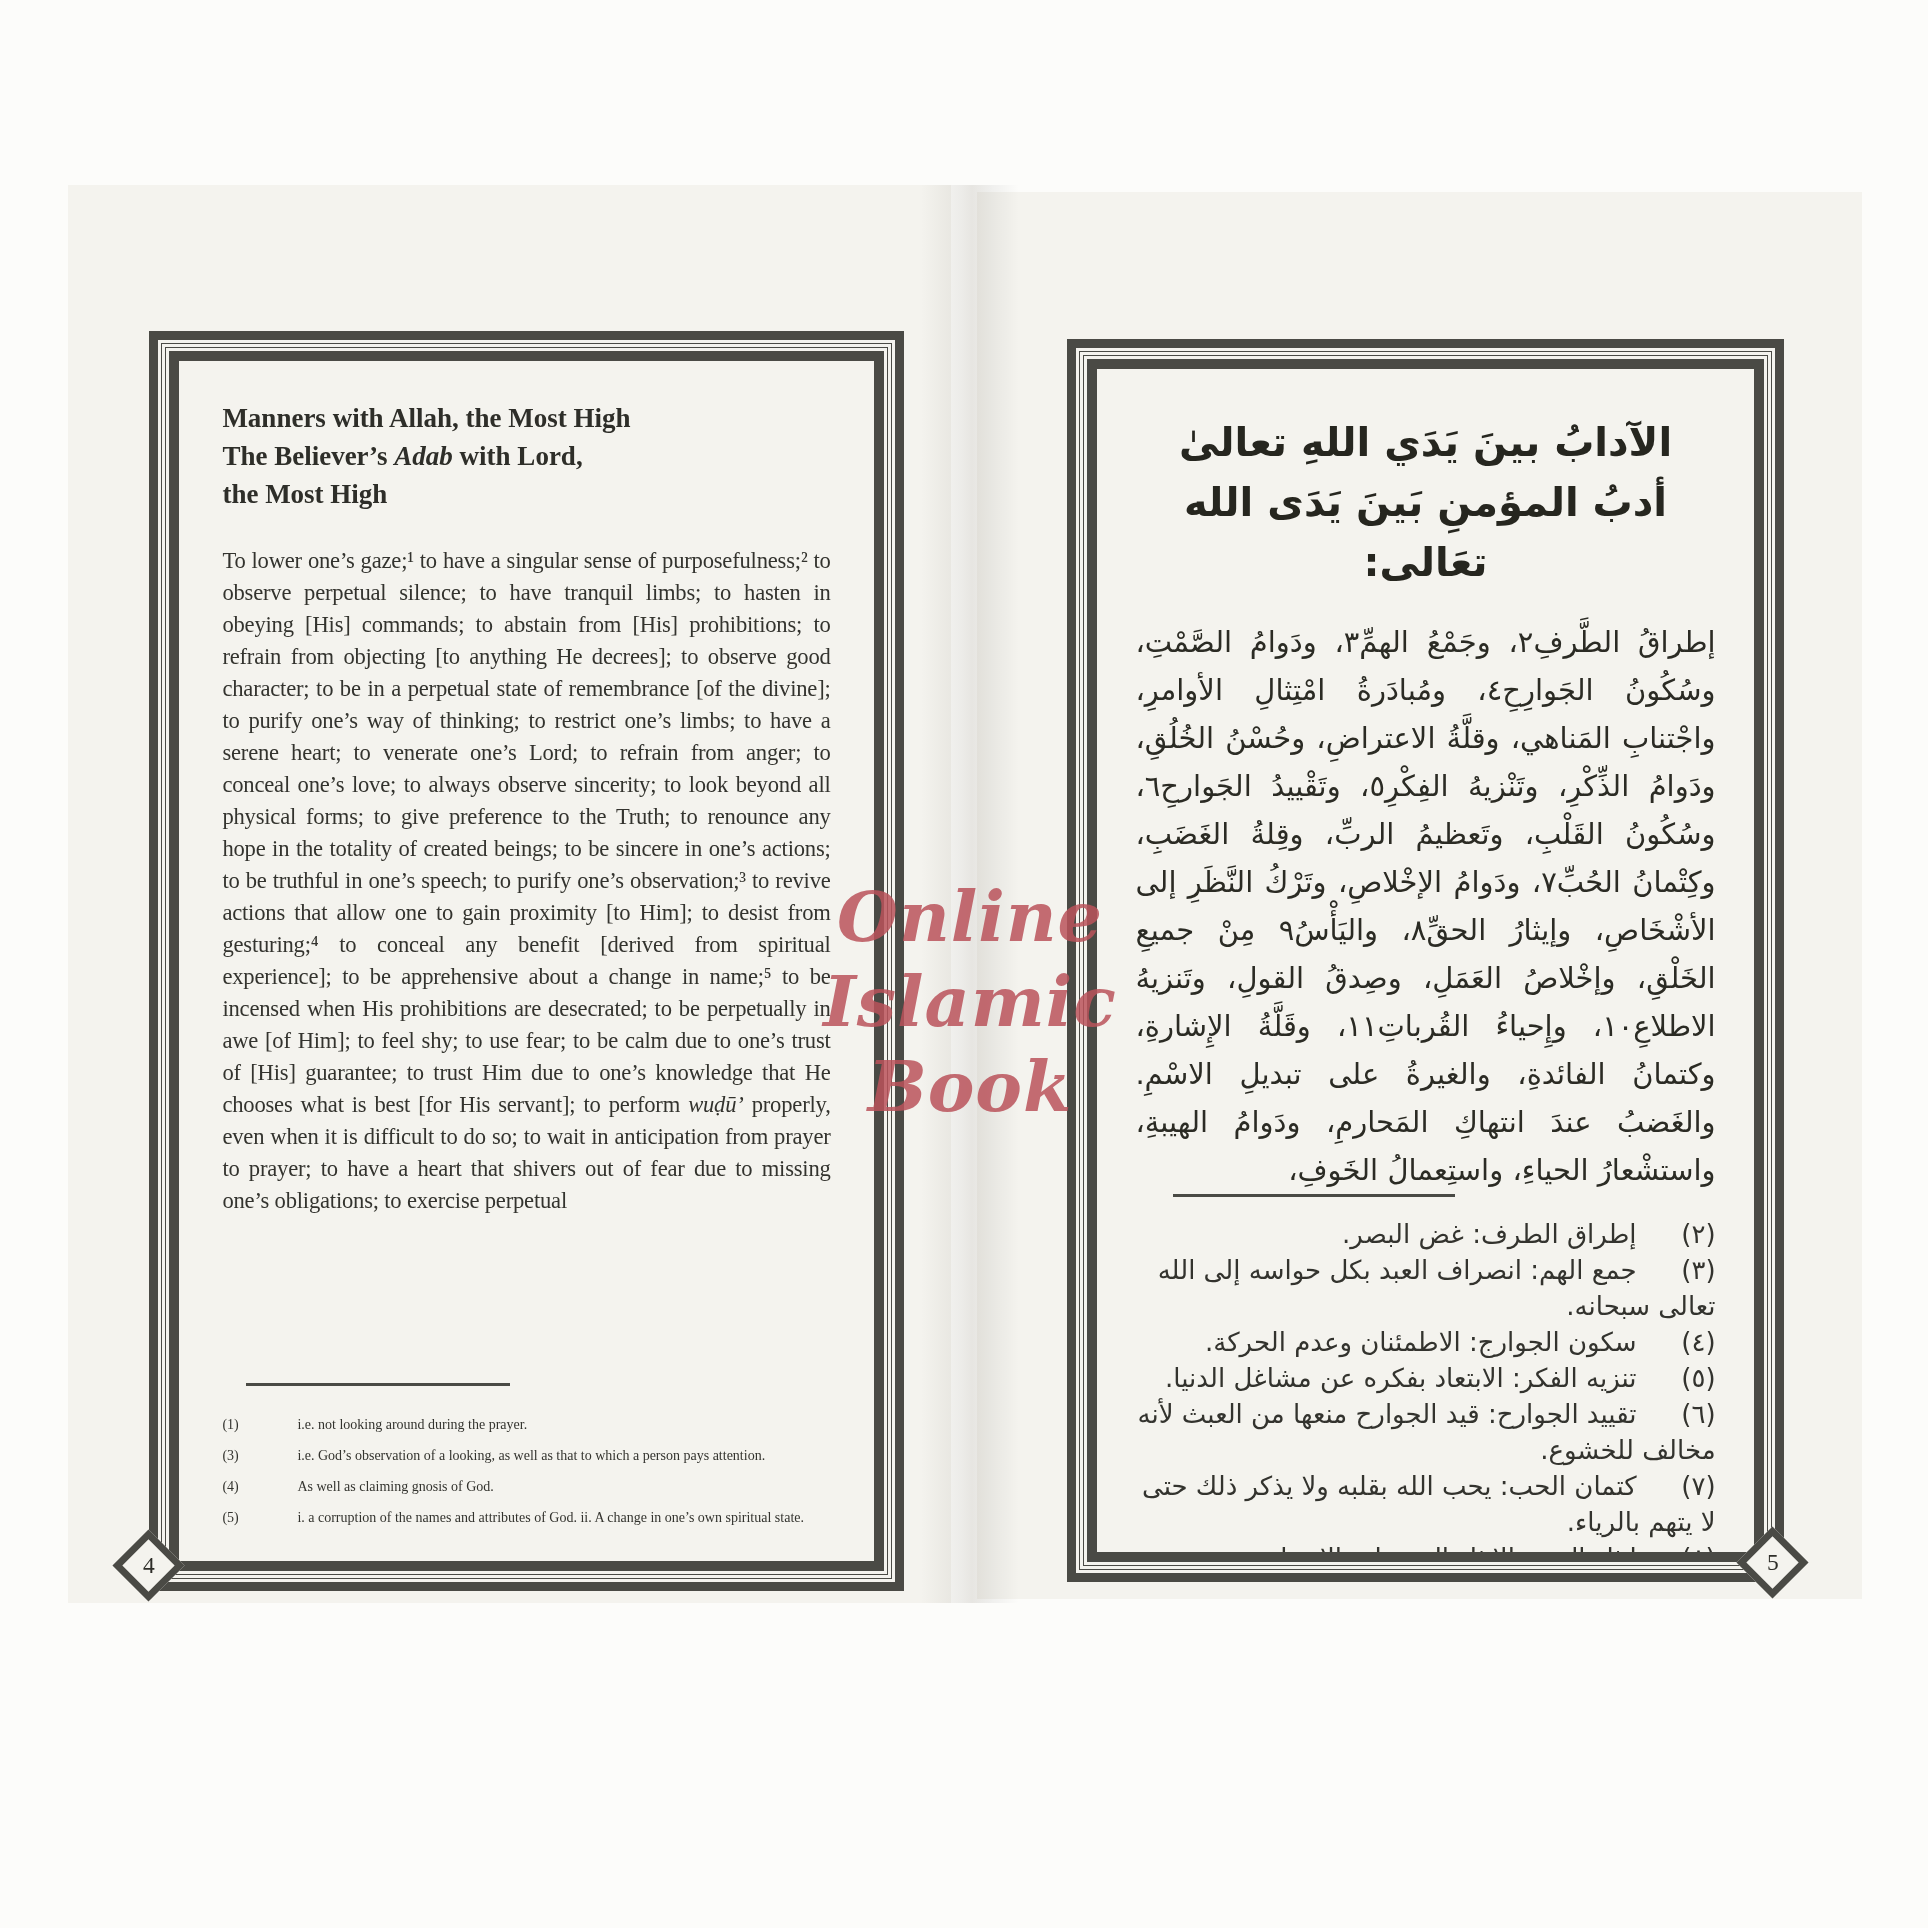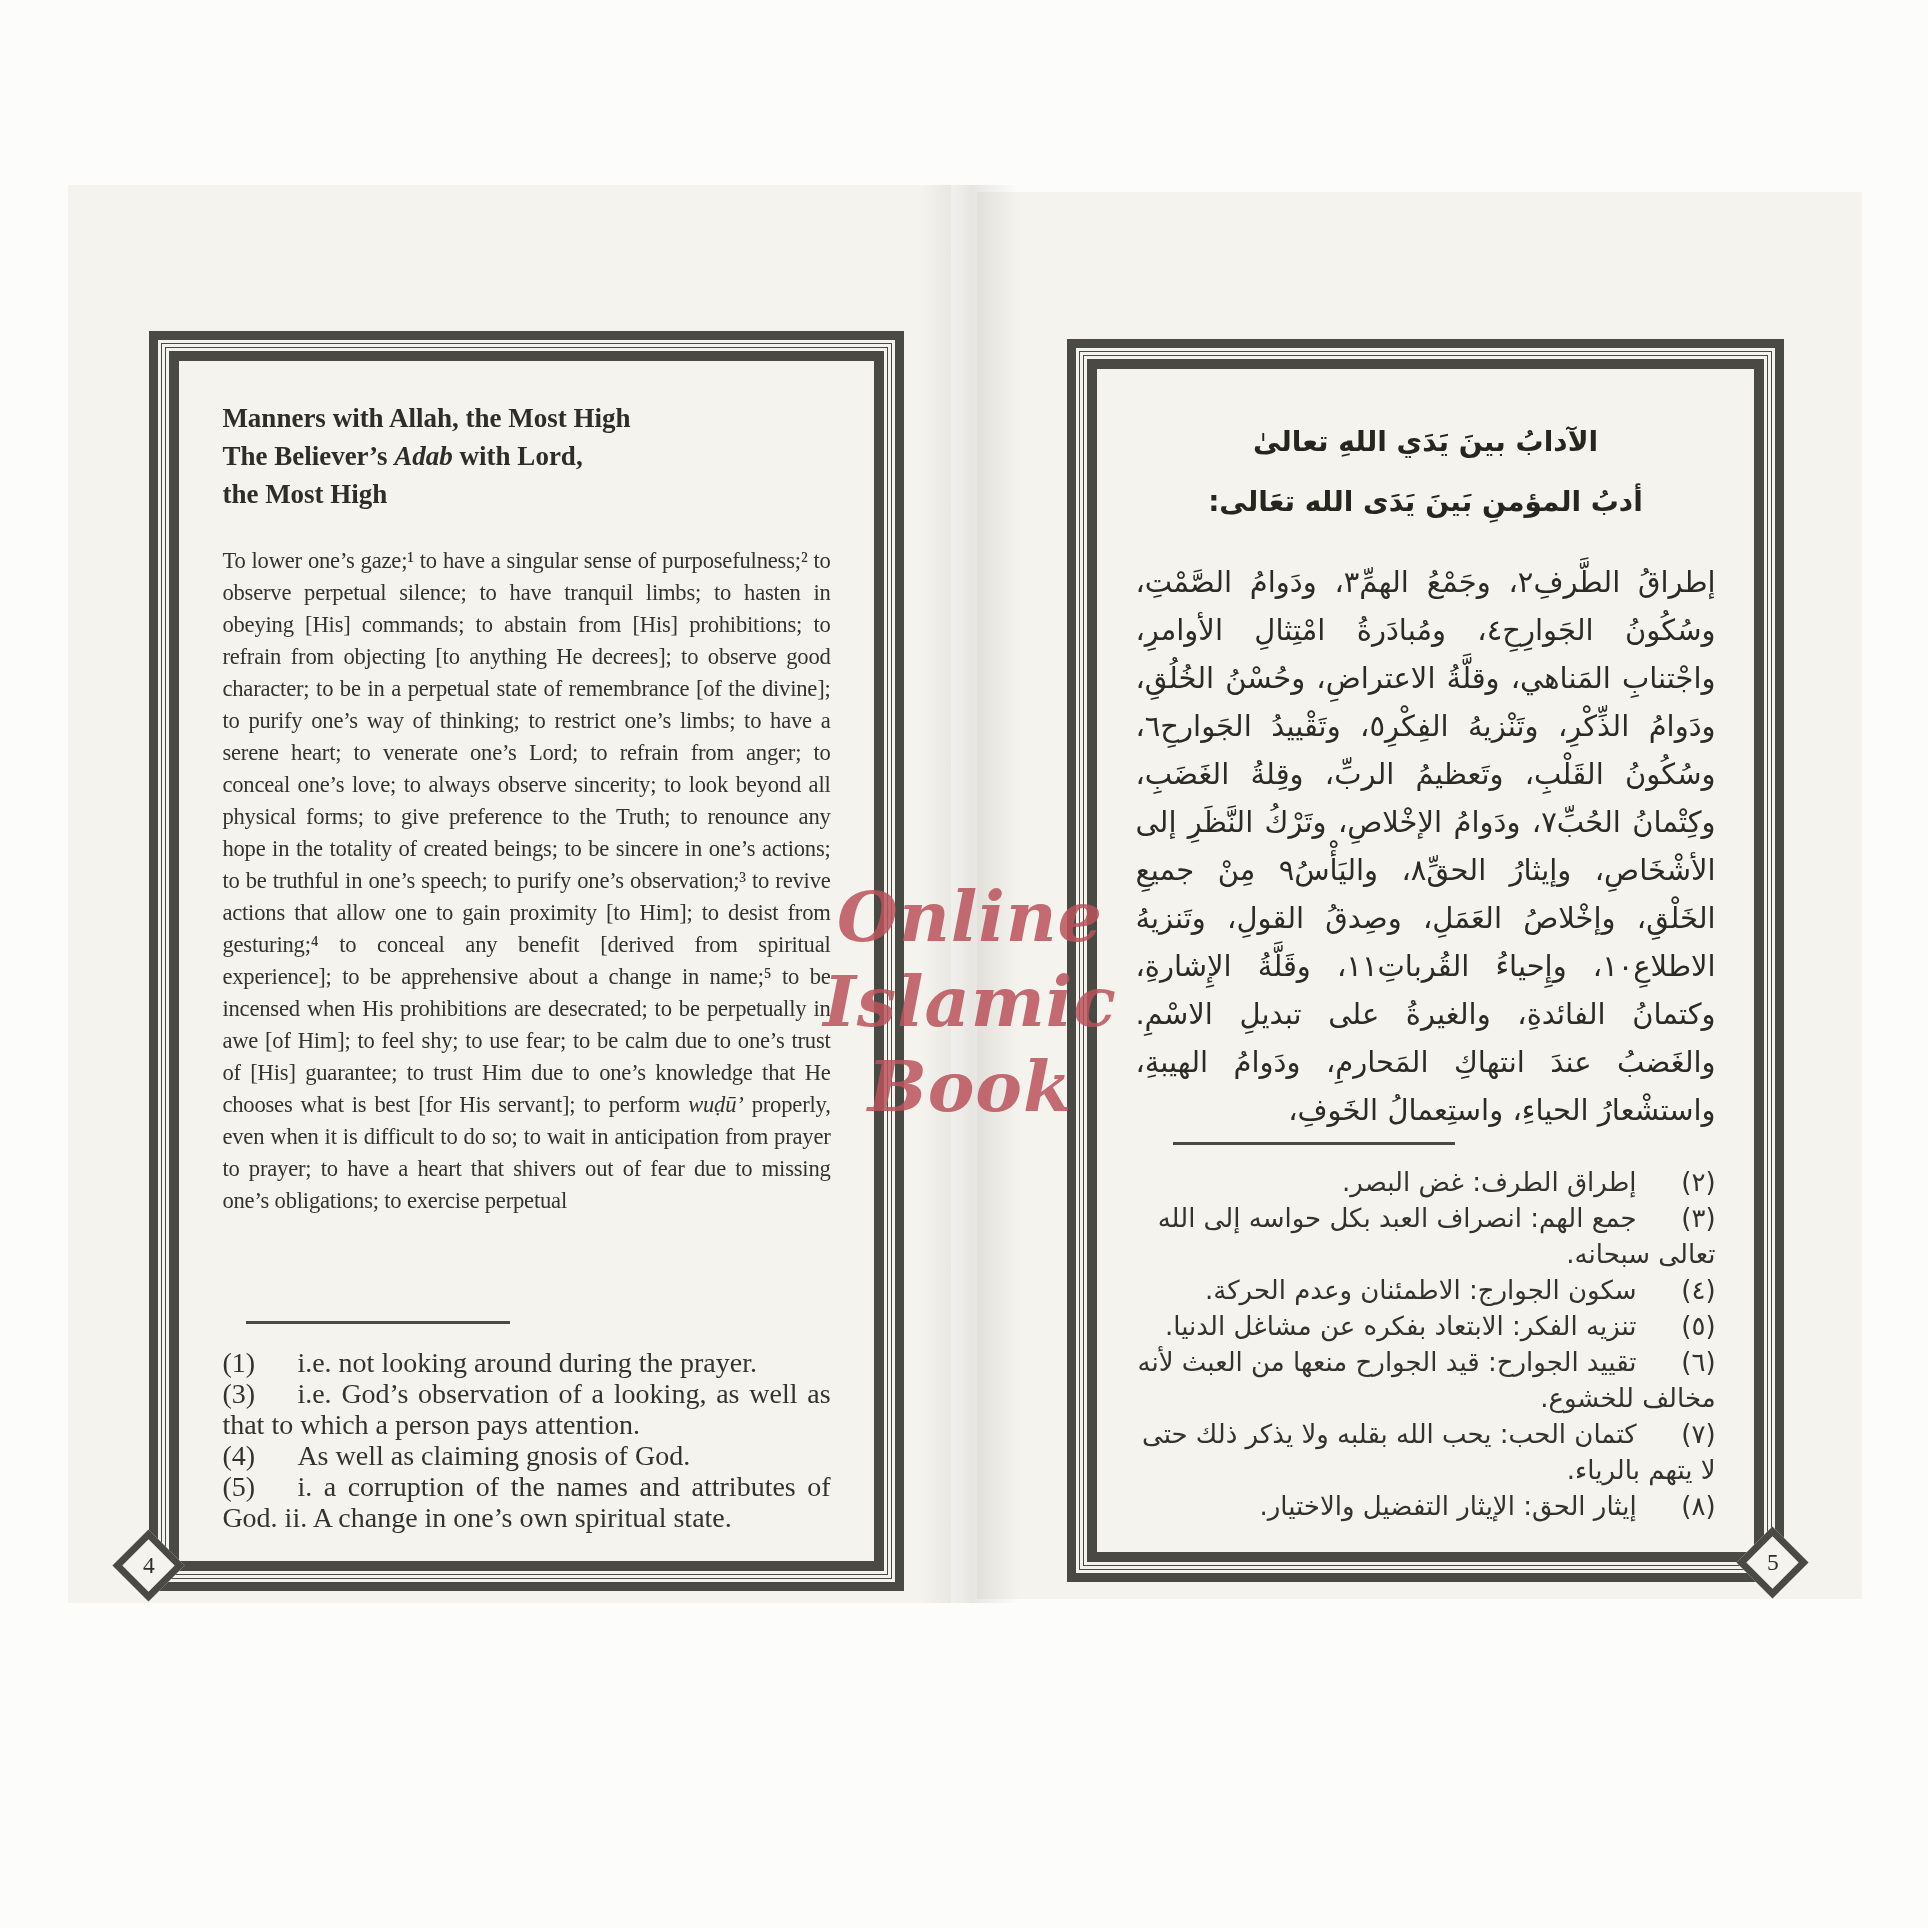--- a/index.html
+++ b/index.html
@@ -38,26 +38,26 @@
 
   
   .left-inner { padding:38px 43px 28px; }
   .title-en { font-weight:bold; font-size:27px; line-height:38px; color:#2e2e29; }
   .body-en {
     margin-top:32px; font-size:22.6px; line-height:32px;
     text-align:justify; letter-spacing:-0.2px; color:#33332e;
   }
   .fnblock-en { margin-top:auto; }
   .rule-en { width:264px; height:2.8px; background:var(--ink); margin:0 0 22.6px 23.5px; }
-  .fn { font-size:28px; line-height:31px; text-align:justify; }
+  .fn { font-size:14px; line-height:31px; text-align:justify; }
   .fn .fn-num { display:inline-block; width:75px; }
 
   
   .right-inner { direction:rtl; padding:43px 38px 28px; font-family:"DejaVu Sans",sans-serif; }
-  .title-ar { text-align:center; font-weight:bold; font-size:28px; line-height:60px; color:#26261f; }
+  .title-ar { text-align:center; font-weight:bold; font-size:40px; line-height:60px; color:#26261f; }
   .body-ar { margin-top:26px; font-size:29px; line-height:48px; text-align:justify; color:#2b2b24; }
   .fnblock-ar { margin-top:auto; }
   .rule-ar { width:282px; height:2.8px; background:var(--ink); margin:0 261px 19px auto; }
   .fnr { font-size:26px; line-height:36px; text-align:right; }
   .fnr .fn-num { display:inline-block; width:79px; }
 
   
   .diamond {
     position:absolute; width:51px; height:51px; z-index:10;
     background:var(--paper); border:7.5px solid var(--ink);

